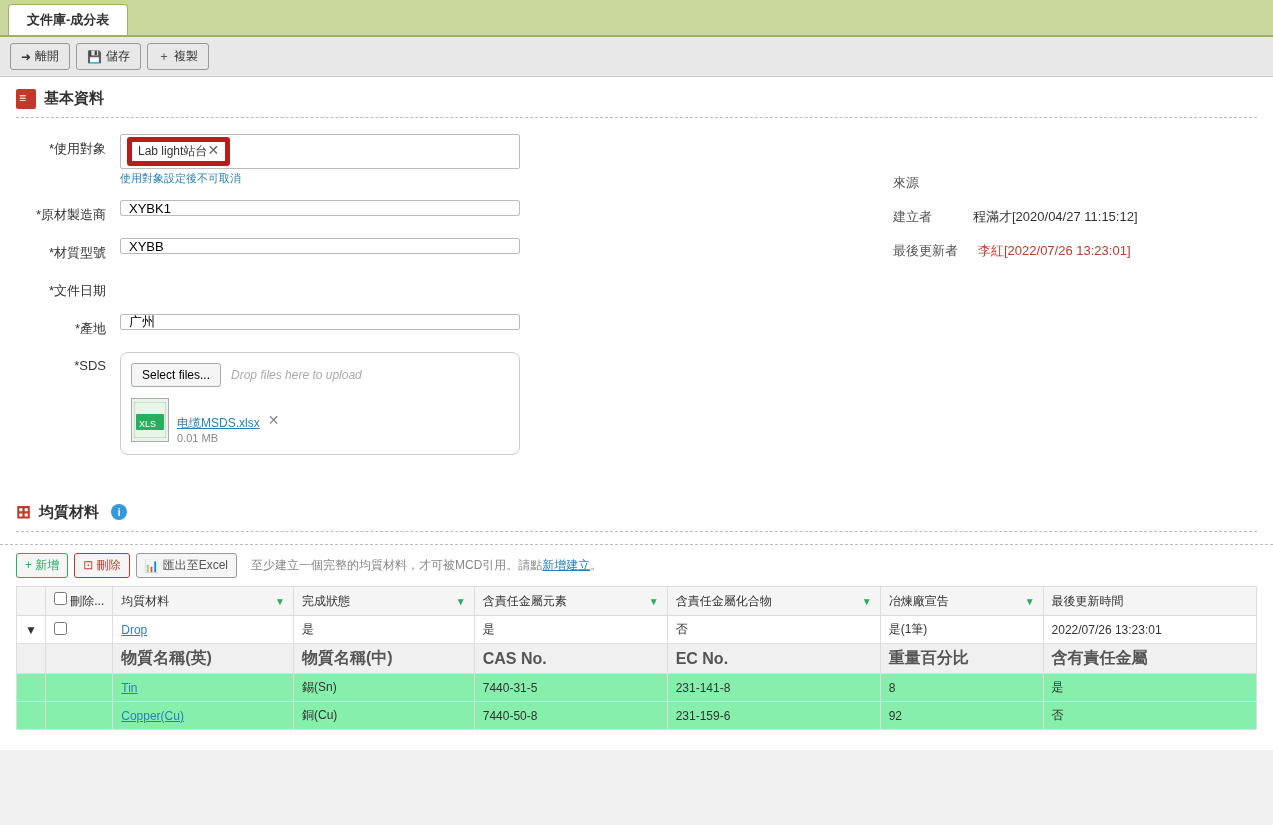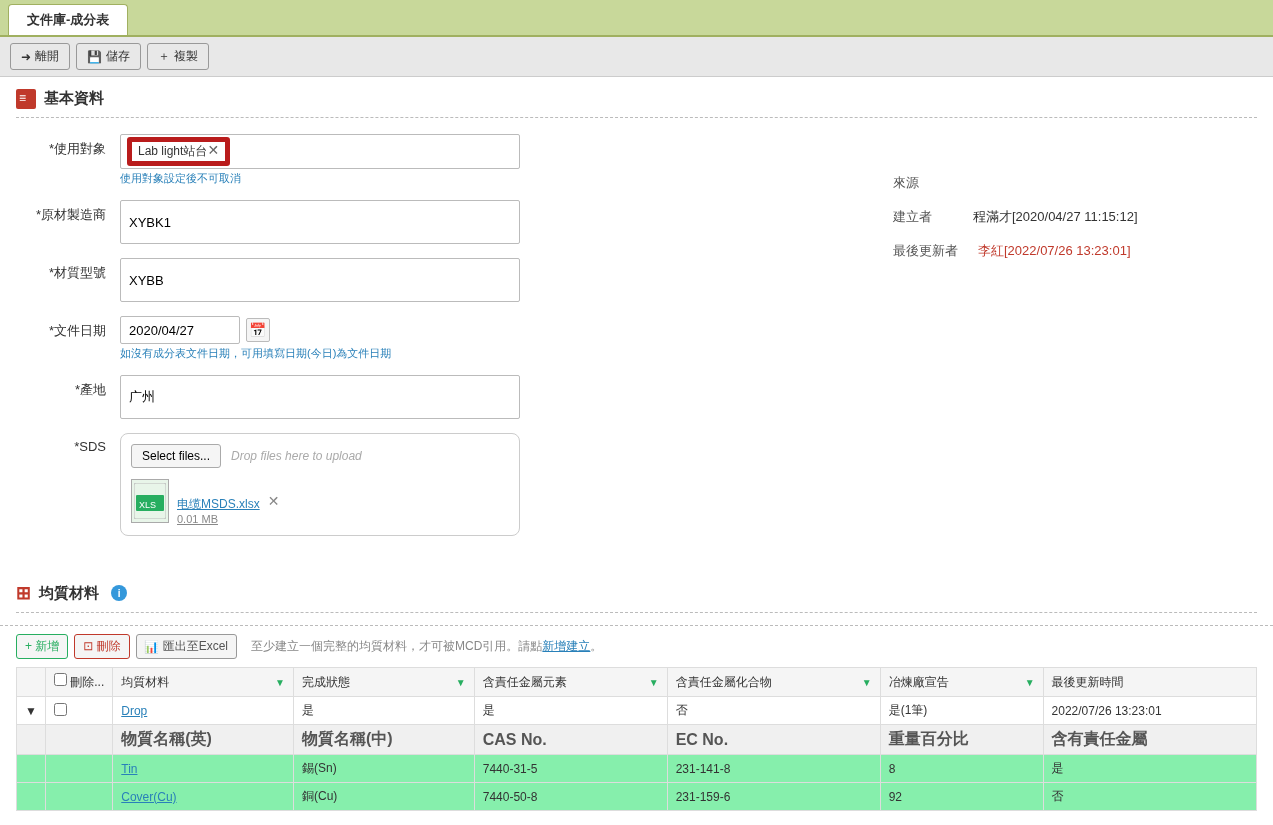--- a/index.html
+++ b/index.html
@@ -24,21 +24,21 @@
     .section-header { display: flex; align-items: flex-start; gap: 8px; padding: 12px 16px 8px; font-size: 15px; font-weight: bold; color: #333; }
     .section-icon { width: 20px; height: 20px; background: #c0392b; display: inline-block; border-radius: 2px; position: relative; }
     .section-icon::after { content: '≡'; color: white; font-size: 12px; position: absolute; top: 2px; left: 3px; }
     .section-divider { border: none; border-top: 1px dashed #bbb; margin: 0 16px 12px; }
 
     
     .form-area { padding: 4px 20px 20px; }
     .form-row { display: flex; align-items: flex-start; margin-bottom: 14px; }
     .form-label { width: 100px; text-align: right; padding-right: 14px; padding-top: 6px; color: #333; font-size: 13px; flex-shrink: 0; }
     .form-control { flex: 1; max-width: 400px; }
-    .form-input { width: 100%; padding: 4px 8px; border: 1px solid #bbb; border-radius: 2px; font-size: 13px; height: 44px; }
+    .form-input { width: 100%; padding: 4px 8px; border: 1px solid #bbb; border-radius: 2px; font-size: 13px; height: 16px; }
     .form-hint { font-size: 11px; color: #2980b9; margin-top: 2px; }
     .form-meta-row { display: flex; gap: 20px; align-items: center; font-size: 13px; }
     .form-meta-label { color: #555; min-width: 60px; }
     .form-meta-value { color: #333; }
 
     
     .tag-input-wrapper { display: flex; align-items: center; border: 1px solid #bbb; border-radius: 2px; padding: 2px 6px; min-height: 28px; background: #fff; max-width: 400px; }
     .tag { background: #fff; border: 5px solid #b91c1c; border-radius: 3px; padding: 1px 6px; font-size: 12px; display: flex; align-items: flex-start; margin-right: 6px; }
     .tag-remove { color: #666; cursor: pointer; font-size: 14px; line-height: 1; }
 
@@ -49,21 +49,21 @@
 
     
     .upload-area { border: 1px solid #ccc; border-radius: 8px; padding: 10px; max-width: 420px; }
     .upload-row { display: flex; align-items: center; gap: 10px; margin-bottom: 8px; }
     .select-files-btn { padding: 4px 10px; border: 1px solid #aaa; border-radius: 3px; background: #f5f5f5; cursor: pointer; font-size: 12px; }
     .drop-hint { color: #aaa; font-size: 12px; font-style: italic; }
     .file-item { display: flex; align-items: center; gap: 8px; }
     .file-icon { width: 36px; height: 40px; background: #fff; border: 1px solid #aaa; display: flex; align-items: center; justify-content: center; font-size: 22px; color: #27ae60; position: relative; }
     .file-info { display: flex; flex-direction: column; }
     .file-name { color: #2980b9; font-size: 12px; text-decoration: underline; cursor: pointer; margin-top: 20px; }
-    .file-size { font-size: 11px; color: #888; text-decoration: underline; }
+    .file-size { font-size: 11px; color: #888; }
     .file-remove { color: #888; cursor: pointer; font-size: 14px; }
 
     
     .form-two-col { display: flex; gap: 0; }
     .form-left { flex: 1; }
     .form-right { width: 360px; display: flex; flex-direction: column; gap: 16px; padding-top: 40px; }
 
     
     .section2-header { display: flex; align-items: center; gap: 8px; padding: 12px 16px 8px; font-size: 15px; font-weight: bold; color: #333; }
     .info-icon { display: inline-flex; align-items: center; justify-content: center; width: 16px; height: 16px; border-radius: 50%; background: #3498db; color: white; font-size: 10px; cursor: pointer; margin-left: 4px; }
@@ -152,27 +152,20 @@
 
           <div class="form-row">
             <div class="form-label">*材質型號</div>
             <div class="form-control">
               <input class="form-input" value="XYBB" style="">
             </div>
           </div>
 
           <div class="form-row">
             <div class="form-label">*文件日期</div>
-            <div class="form-control">
-              <div class="date-wrapper">
-                <input class="date-input" value="2020/04/27" style="">
-                <div class="calendar-icon">📅</div>
-              </div>
-              <div class="form-hint">如沒有成分表文件日期，可用填寫日期(今日)為文件日期</div>
-            </div>
           </div>
 
           <div class="form-row">
             <div class="form-label">*產地</div>
             <div class="form-control">
               <input class="form-input" value="广州" style="">
             </div>
           </div>
 
           <div class="form-row">
@@ -315,21 +308,21 @@
             <td>錫(Sn)</td>
             <td>7440-31-5</td>
             <td>231-141-8</td>
             <td>8</td>
             <td>是</td>
           </tr>
 
           <tr class="sub-row">
             <td></td>
             <td></td>
-            <td><a class="cover-link">Cover(Cu)</a></td>
+            <td><a class="cover-link">Copper(Cu)</a></td>
             <td>銅(Cu)</td>
             <td>7440-50-8</td>
             <td>231-159-6</td>
             <td>92</td>
             <td>否</td>
           </tr>
         </tbody>
       </table>
     </div>
 

